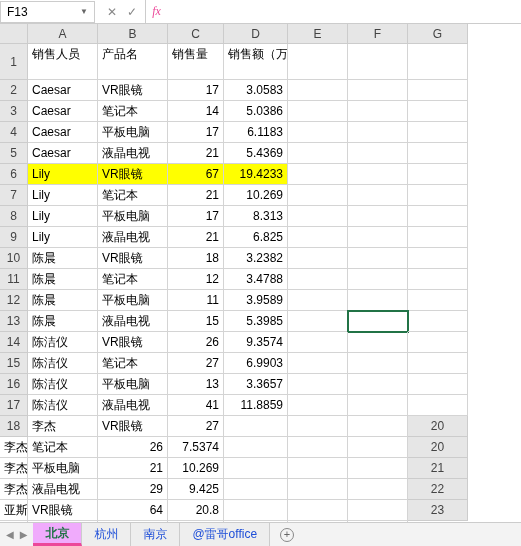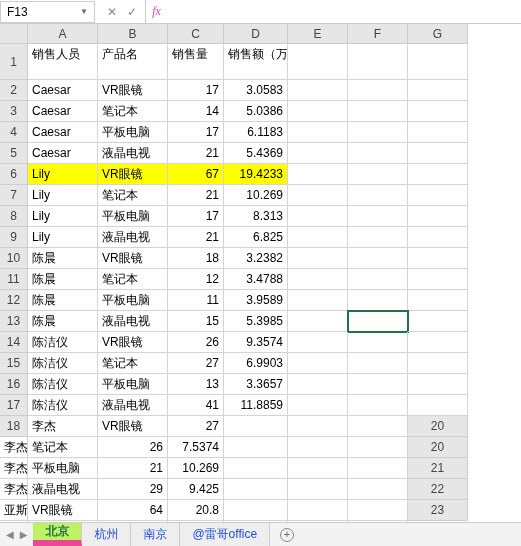--- a/index.html
+++ b/index.html
@@ -18,21 +18,21 @@
 .rowhdr { background: #e6e6e6; border-right: 1px solid #ccc; border-bottom: 1px solid #ccc; text-align: center; height: 21px; line-height: 21px; color: #444; font-size: 12px; }
 .cell { border-right: 1px solid #d4d4d4; border-bottom: 1px solid #d4d4d4; height: 21px; line-height: 21px; padding: 0 4px; font-size: 12px; color: #000; overflow: hidden; white-space: nowrap; }
 .cell.num { text-align: right; }
 .hl { background: #ffff00; }
 .selcell { outline: 2px solid #217346; outline-offset: -1px; }
 
 .tabs { position: absolute; bottom: 0; left: 0; right: 0; height: 24px; background: #f3f3f3; border-top: 1px solid #ccc; display: flex; align-items: stretch; }
 .tab-nav { display: flex; align-items: center; padding: 0 6px; gap: 6px; color: #888; }
 .tab-nav span { font-size: 10px; }
 .tab { padding: 0 12px; border-right: 1px solid #ccc; background: #eee; display: flex; align-items: center; font-size: 12px; color: #1d4ed8; cursor: pointer; }
-.tab.active { background: #bef264; border-bottom: 6px solid #ec4899; color: #217346; font-weight: bold; }
+.tab.active { background: #f0abfc; border-bottom: 3px solid #ec4899; color: #217346; font-weight: bold; }
 .tab-add { padding: 0 10px; display: flex; align-items: center; color: #666; }
 .circle { width: 14px; height: 14px; border: 1px solid #888; border-radius: 50%; display: flex; align-items: center; justify-content: center; font-size: 11px; line-height: 1; }
 </style>
 </head>
 <body>
 
 <div class="formula-bar">
   <div class="namebox">
     <span>F13</span>
     <span class="dd">▼</span>

